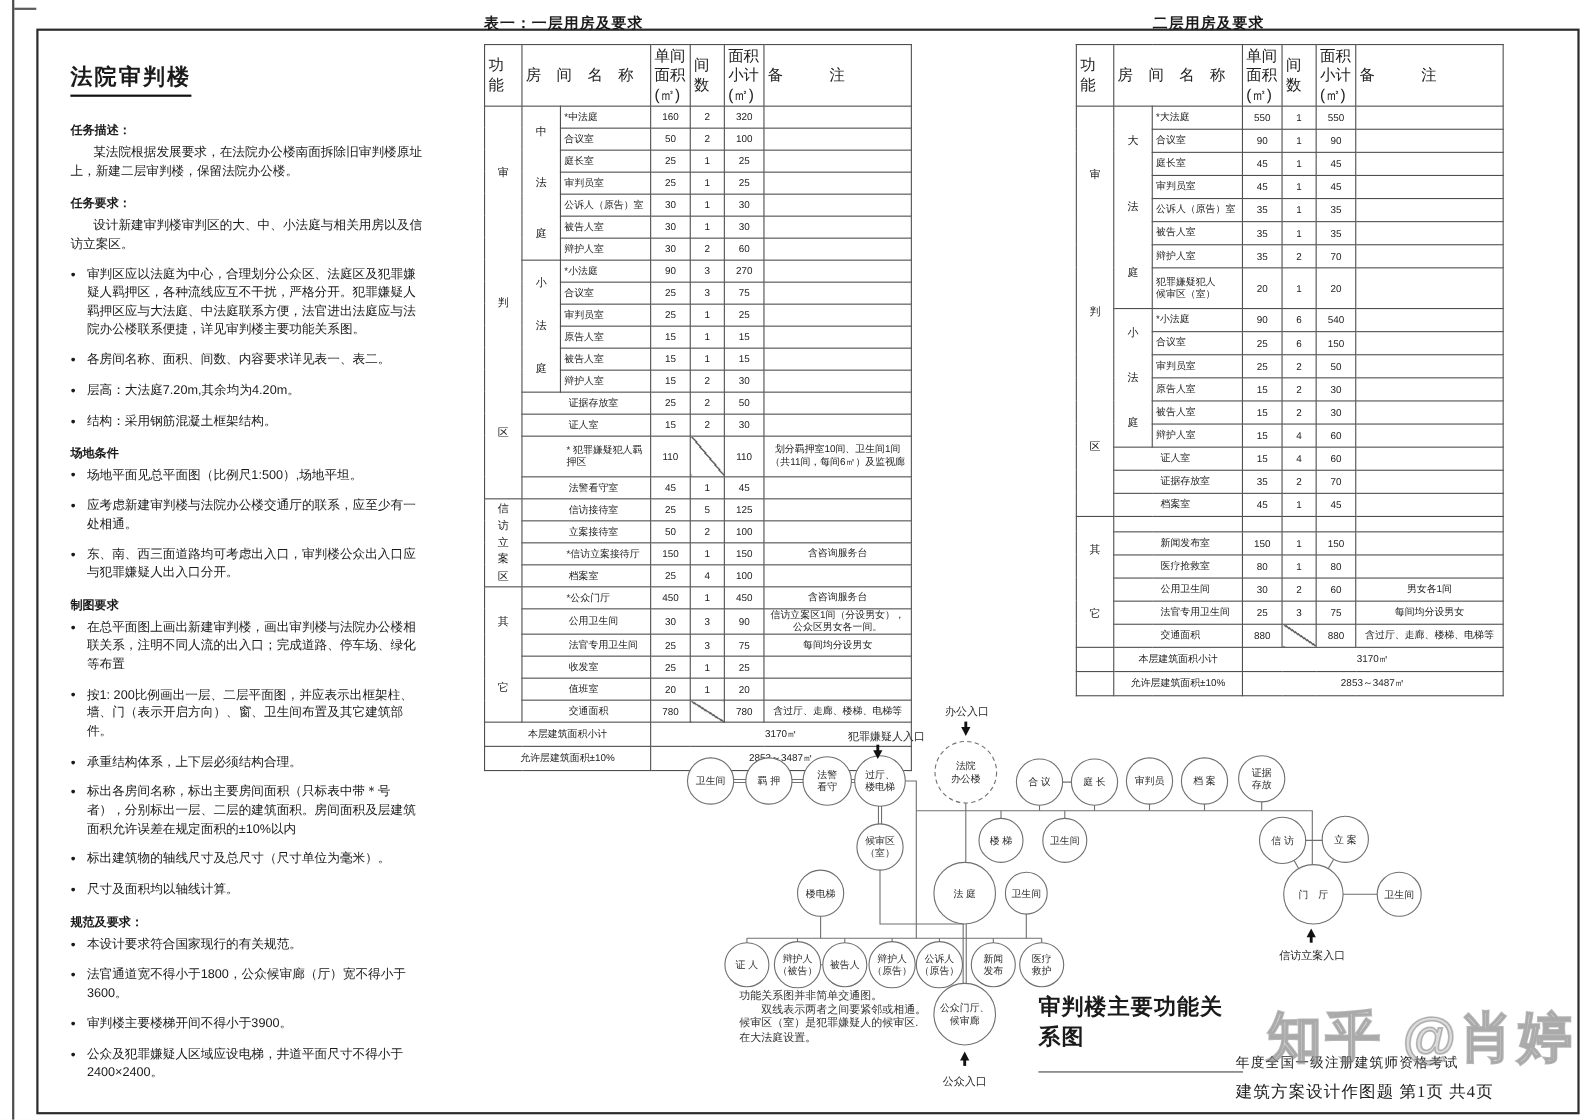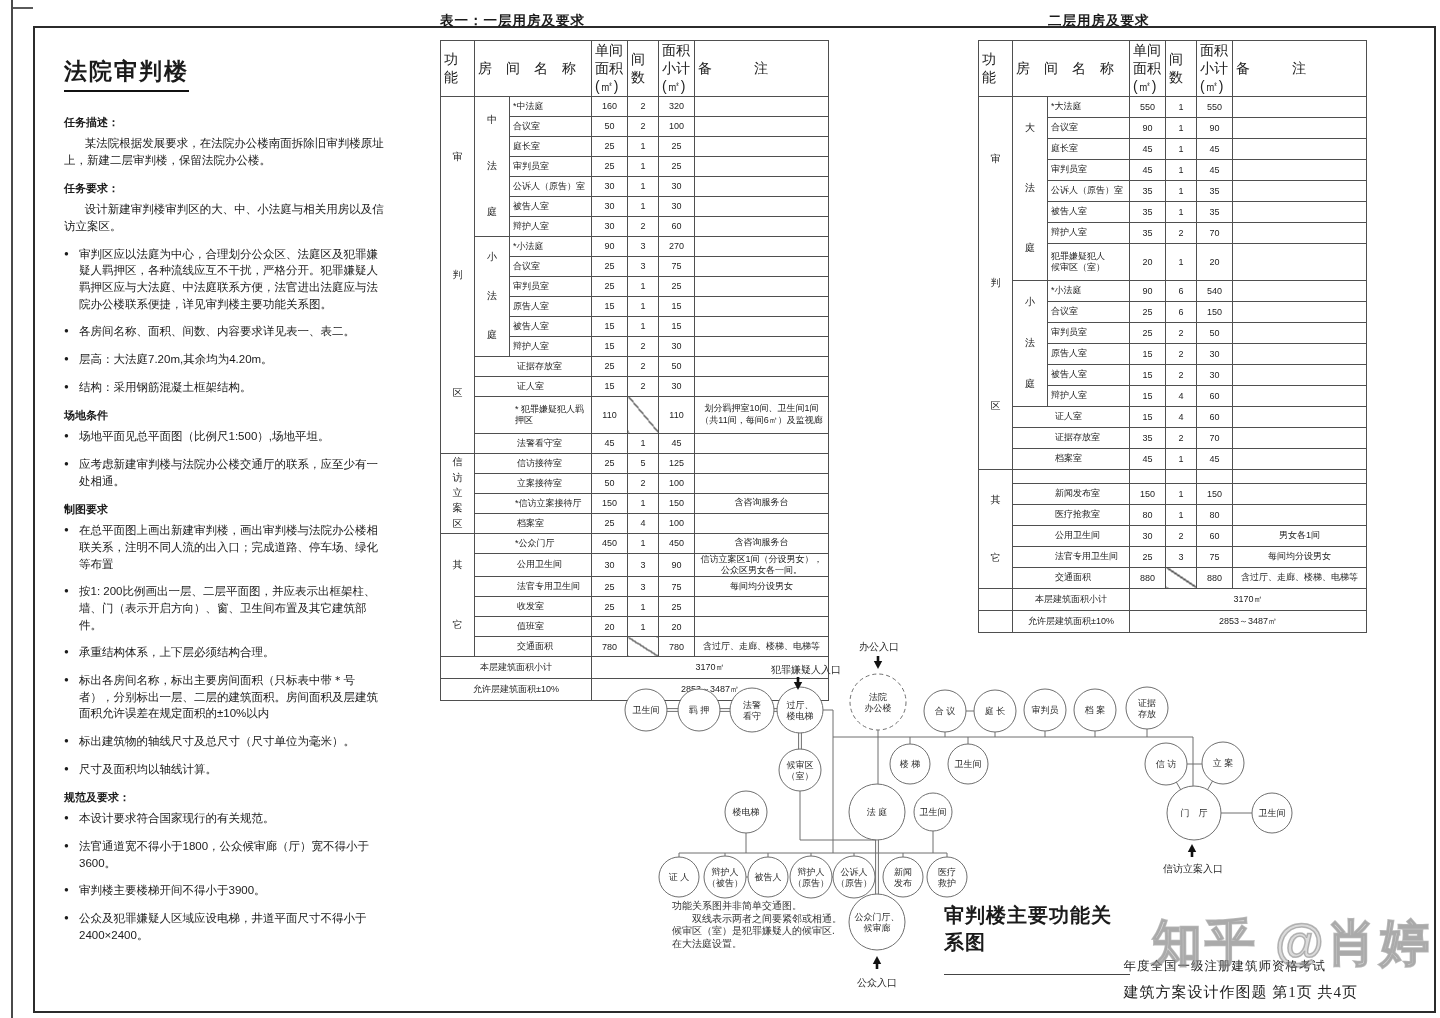--- a/index.html
+++ b/index.html
@@ -6,21 +6,21 @@
   body{width:1440px;height:1018px;position:relative;background:#f2f2f2;
        font-family:"Liberation Sans","DejaVu Sans",sans-serif;color:#1a1a1a;
        -webkit-font-smoothing:antialiased;}
   .sheet{position:absolute;inset:0;background:#ffffff;overflow:hidden;}
   .edge-line{position:absolute;left:11px;top:0;width:2px;height:1018px;background:#4a4a4a;}
   .edge-tick{position:absolute;left:13px;top:7px;width:20px;height:2px;background:#5a5a5a;}
   .border-rect{position:absolute;left:33px;top:26px;width:1399px;height:983px;border:2px solid #2b2b2b;}
 
   
   .left-col{position:absolute;left:64px;top:56px;width:324px;}
-  .left-title{font-size:23px;font-weight:bold;letter-spacing:2px;display:inline-block;
+  .left-title{font-size:20px;font-weight:bold;letter-spacing:2px;display:inline-block;
               border-bottom:2.5px solid #111;padding-bottom:3px;margin:0 0 10px 0;}
   .sec-heading{font-size:11px;font-weight:bold;margin:13px 0 5px 0;}
   .item{font-size:11.5px;line-height:1.45;margin:0 0 11px 0;}
   .item.para{text-indent:1.8em;}
   .item.bullet{position:relative;padding-left:15px;}
   .item.bullet .dot{position:absolute;left:0;top:2px;font-size:8px;}
 
   
   .tbl-title{position:absolute;font-size:13.5px;font-weight:bold;letter-spacing:1px;}
   .tbl-wrap{position:absolute;}
@@ -83,21 +83,21 @@
         <div class="item para">某法院根据发展要求，在法院办公楼南面拆除旧审判楼原址上，新建二层审判楼，保留法院办公楼。</div>
         <div class="sec-heading">任务要求：</div>
         <div class="item para">设计新建审判楼审判区的大、中、小法庭与相关用房以及信访立案区。</div>
         <div class="item bullet"><span class="dot">●</span><span>审判区应以法庭为中心，合理划分公众区、法庭区及犯罪嫌疑人羁押区，各种流线应互不干扰，严格分开。犯罪嫌疑人羁押区应与大法庭、中法庭联系方便，法官进出法庭应与法院办公楼联系便捷，详见审判楼主要功能关系图。</span></div>
         <div class="item bullet"><span class="dot">●</span><span>各房间名称、面积、间数、内容要求详见表一、表二。</span></div>
         <div class="item bullet"><span class="dot">●</span><span>层高：大法庭7.20m,其余均为4.20m。</span></div>
         <div class="item bullet"><span class="dot">●</span><span>结构：采用钢筋混凝土框架结构。</span></div>
         <div class="sec-heading">场地条件</div>
         <div class="item bullet"><span class="dot">●</span><span>场地平面见总平面图（比例尺1:500）,场地平坦。</span></div>
         <div class="item bullet"><span class="dot">●</span><span>应考虑新建审判楼与法院办公楼交通厅的联系，应至少有一处相通。</span></div>
-        <div class="item bullet"><span class="dot">●</span></div>
+        <div class="item bullet"><span class="dot">●</span><span>东、南、西三面道路均可考虑出入口，审判楼公众出入口应与犯罪嫌疑人出入口分开。</span></div>
         <div class="sec-heading">制图要求</div>
         <div class="item bullet"><span class="dot">●</span><span>在总平面图上画出新建审判楼，画出审判楼与法院办公楼相联关系，注明不同人流的出入口；完成道路、停车场、绿化等布置</span></div>
         <div class="item bullet"><span class="dot">●</span><span>按1: 200比例画出一层、二层平面图，并应表示出框架柱、墙、门（表示开启方向）、窗、卫生间布置及其它建筑部件。</span></div>
         <div class="item bullet"><span class="dot">●</span><span>承重结构体系，上下层必须结构合理。</span></div>
         <div class="item bullet"><span class="dot">●</span><span>标出各房间名称，标出主要房间面积（只标表中带＊号者），分别标出一层、二层的建筑面积。房间面积及层建筑面积允许误差在规定面积的±10%以内</span></div>
         <div class="item bullet"><span class="dot">●</span><span>标出建筑物的轴线尺寸及总尺寸（尺寸单位为毫米）。</span></div>
         <div class="item bullet"><span class="dot">●</span><span>尺寸及面积均以轴线计算。</span></div>
         <div class="sec-heading">规范及要求：</div>
         <div class="item bullet"><span class="dot">●</span><span>本设计要求符合国家现行的有关规范。</span></div>
         <div class="item bullet"><span class="dot">●</span><span>法官通道宽不得小于1800，公众候审廊（厅）宽不得小于3600。</span></div>

